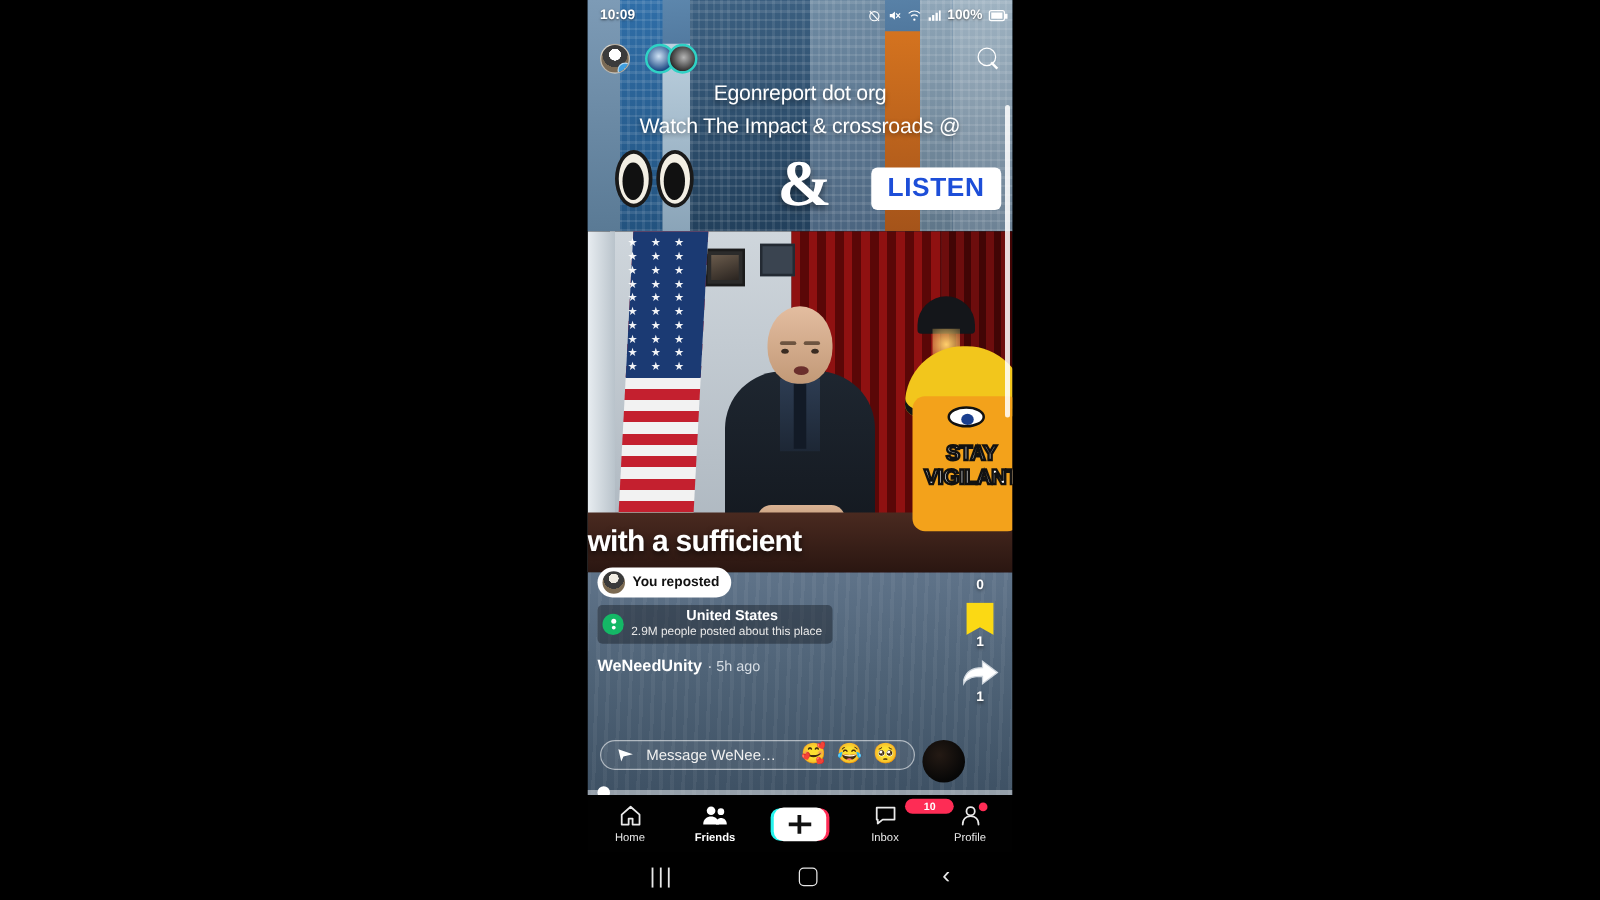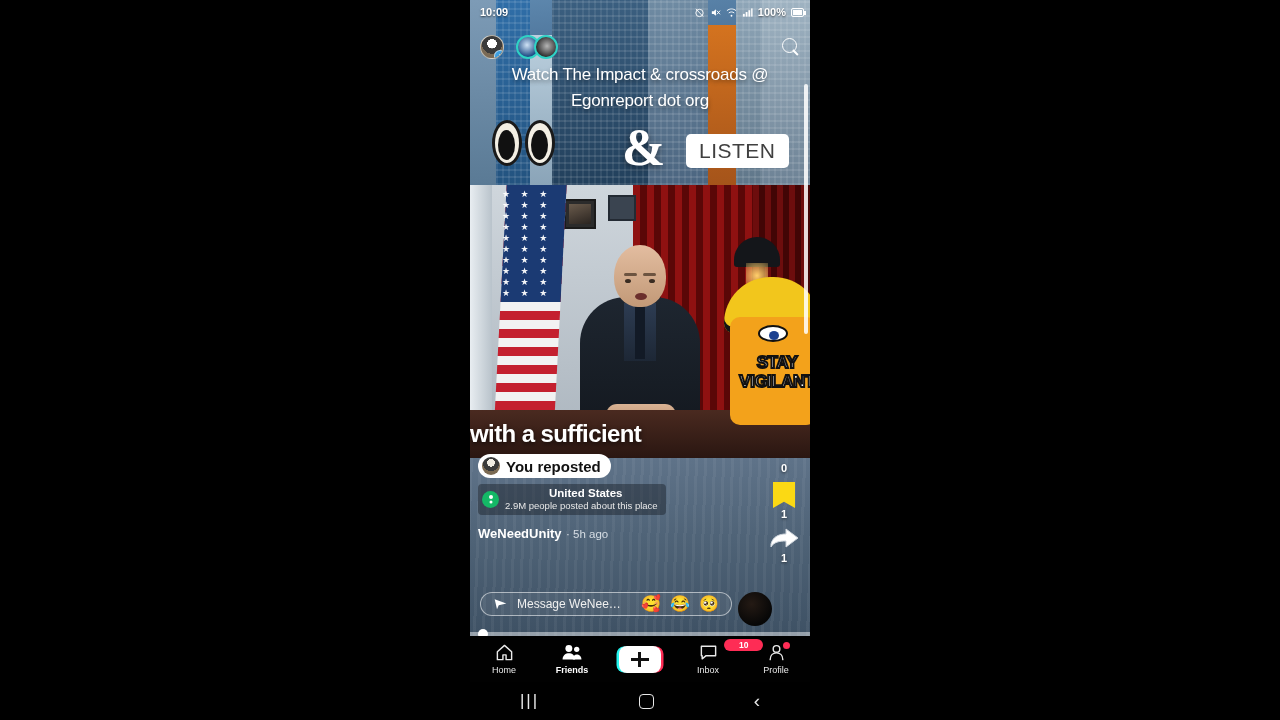--- a/index.html
+++ b/index.html
@@ -144,35 +144,35 @@
            text-shadow:0 2px 4px rgba(0,0,0,.45); letter-spacing:-.2px; }
 
   .eyes { position:absolute; left:22px; top:120px; z-index:30; display:flex; gap:3px; }
   .eye { width:30px; height:46px; background:#f3efe4; border-radius:50%;
          border:3px solid #1a1a1a; position:relative; }
   .eye::after { content:""; position:absolute; left:3px; top:7px; width:17px; height:30px;
          background:#111; border-radius:50%; }
   .amp { position:absolute; left:152px; top:118px; z-index:30; color:#fff;
          font-size:52px; font-weight:700; font-family:"Liberation Serif", serif;
          text-shadow:0 2px 6px rgba(0,0,0,.5); }
-  .listen { position:absolute; left:216px; top:134px; z-index:30; background:#fff;
-            color:#404040; font-size:21px; font-weight:400; letter-spacing:.5px;
+  .listen { position:absolute; left:227px; top:134px; z-index:30; background:#fff;
+            color:#1d4ed8; font-size:21px; font-weight:700; letter-spacing:.5px;
             padding:5px 13px; border-radius:5px; }
 
   
   .subtitle { position:absolute; left:0; top:420px; width:340px; z-index:30; text-align:left;
               color:#fff; font-size:24px; font-weight:900; letter-spacing:-.6px;
               text-shadow:0 2px 5px rgba(0,0,0,.65); }
 
   
   .repost { position:absolute; left:8px; top:454px; z-index:32; display:flex; align-items:center;
             gap:6px; background:#fff; border-radius:14px; padding:3px 10px 3px 4px; }
   .repost .ravatar { width:18px; height:18px; border-radius:50%;
             background:radial-gradient(circle at 50% 32%, #f0ece2 0 25%, #3a3a3a 26% 54%, #7b6a52 55% 100%); }
-  .repost span { font-size:15px; font-weight:700; color:#111; }
+  .repost span { font-size:11px; font-weight:700; color:#111; }
 
   
   .loc { position:absolute; left:8px; top:484px; z-index:32; display:flex; align-items:center;
          gap:6px; background:rgba(20,25,32,.42); border-radius:4px; padding:3px 8px 3px 4px; }
   .locicon { width:17px; height:17px; border-radius:50%; background:#14b866;
          position:relative; flex:none; }
   .locicon::after { content:""; position:absolute; left:6.5px; top:4px; width:4px; height:4px;
          background:#fff; border-radius:50%; box-shadow:0 5px 0 -0.5px #fff; }
   .locname { color:#fff; font-size:11.5px; font-weight:700; line-height:13px;padding-left:44px; }
   .locsub { color:#e8e8e8; font-size:9.5px; line-height:12px; }
@@ -341,22 +341,22 @@
           </div>
           <div class="pair">
             <div class="p1"></div>
               <div class="p2"></div>
           </div>
         </div>
         <div class="search"></div>
       </div>
 
       <div class="promo">
+        <div>Egonreport dot org</div>
         <div>Watch The Impact &amp; crossroads @</div>
-        <div>Egonreport dot org</div>
       </div>
 
       <div class="eyes">
         <div class="eye"></div>
           <div class="eye"></div>
       </div>
       <div class="amp">&amp;</div>
       <div class="listen">LISTEN</div>
 
       <div class="subtitle">with a sufficient</div>

